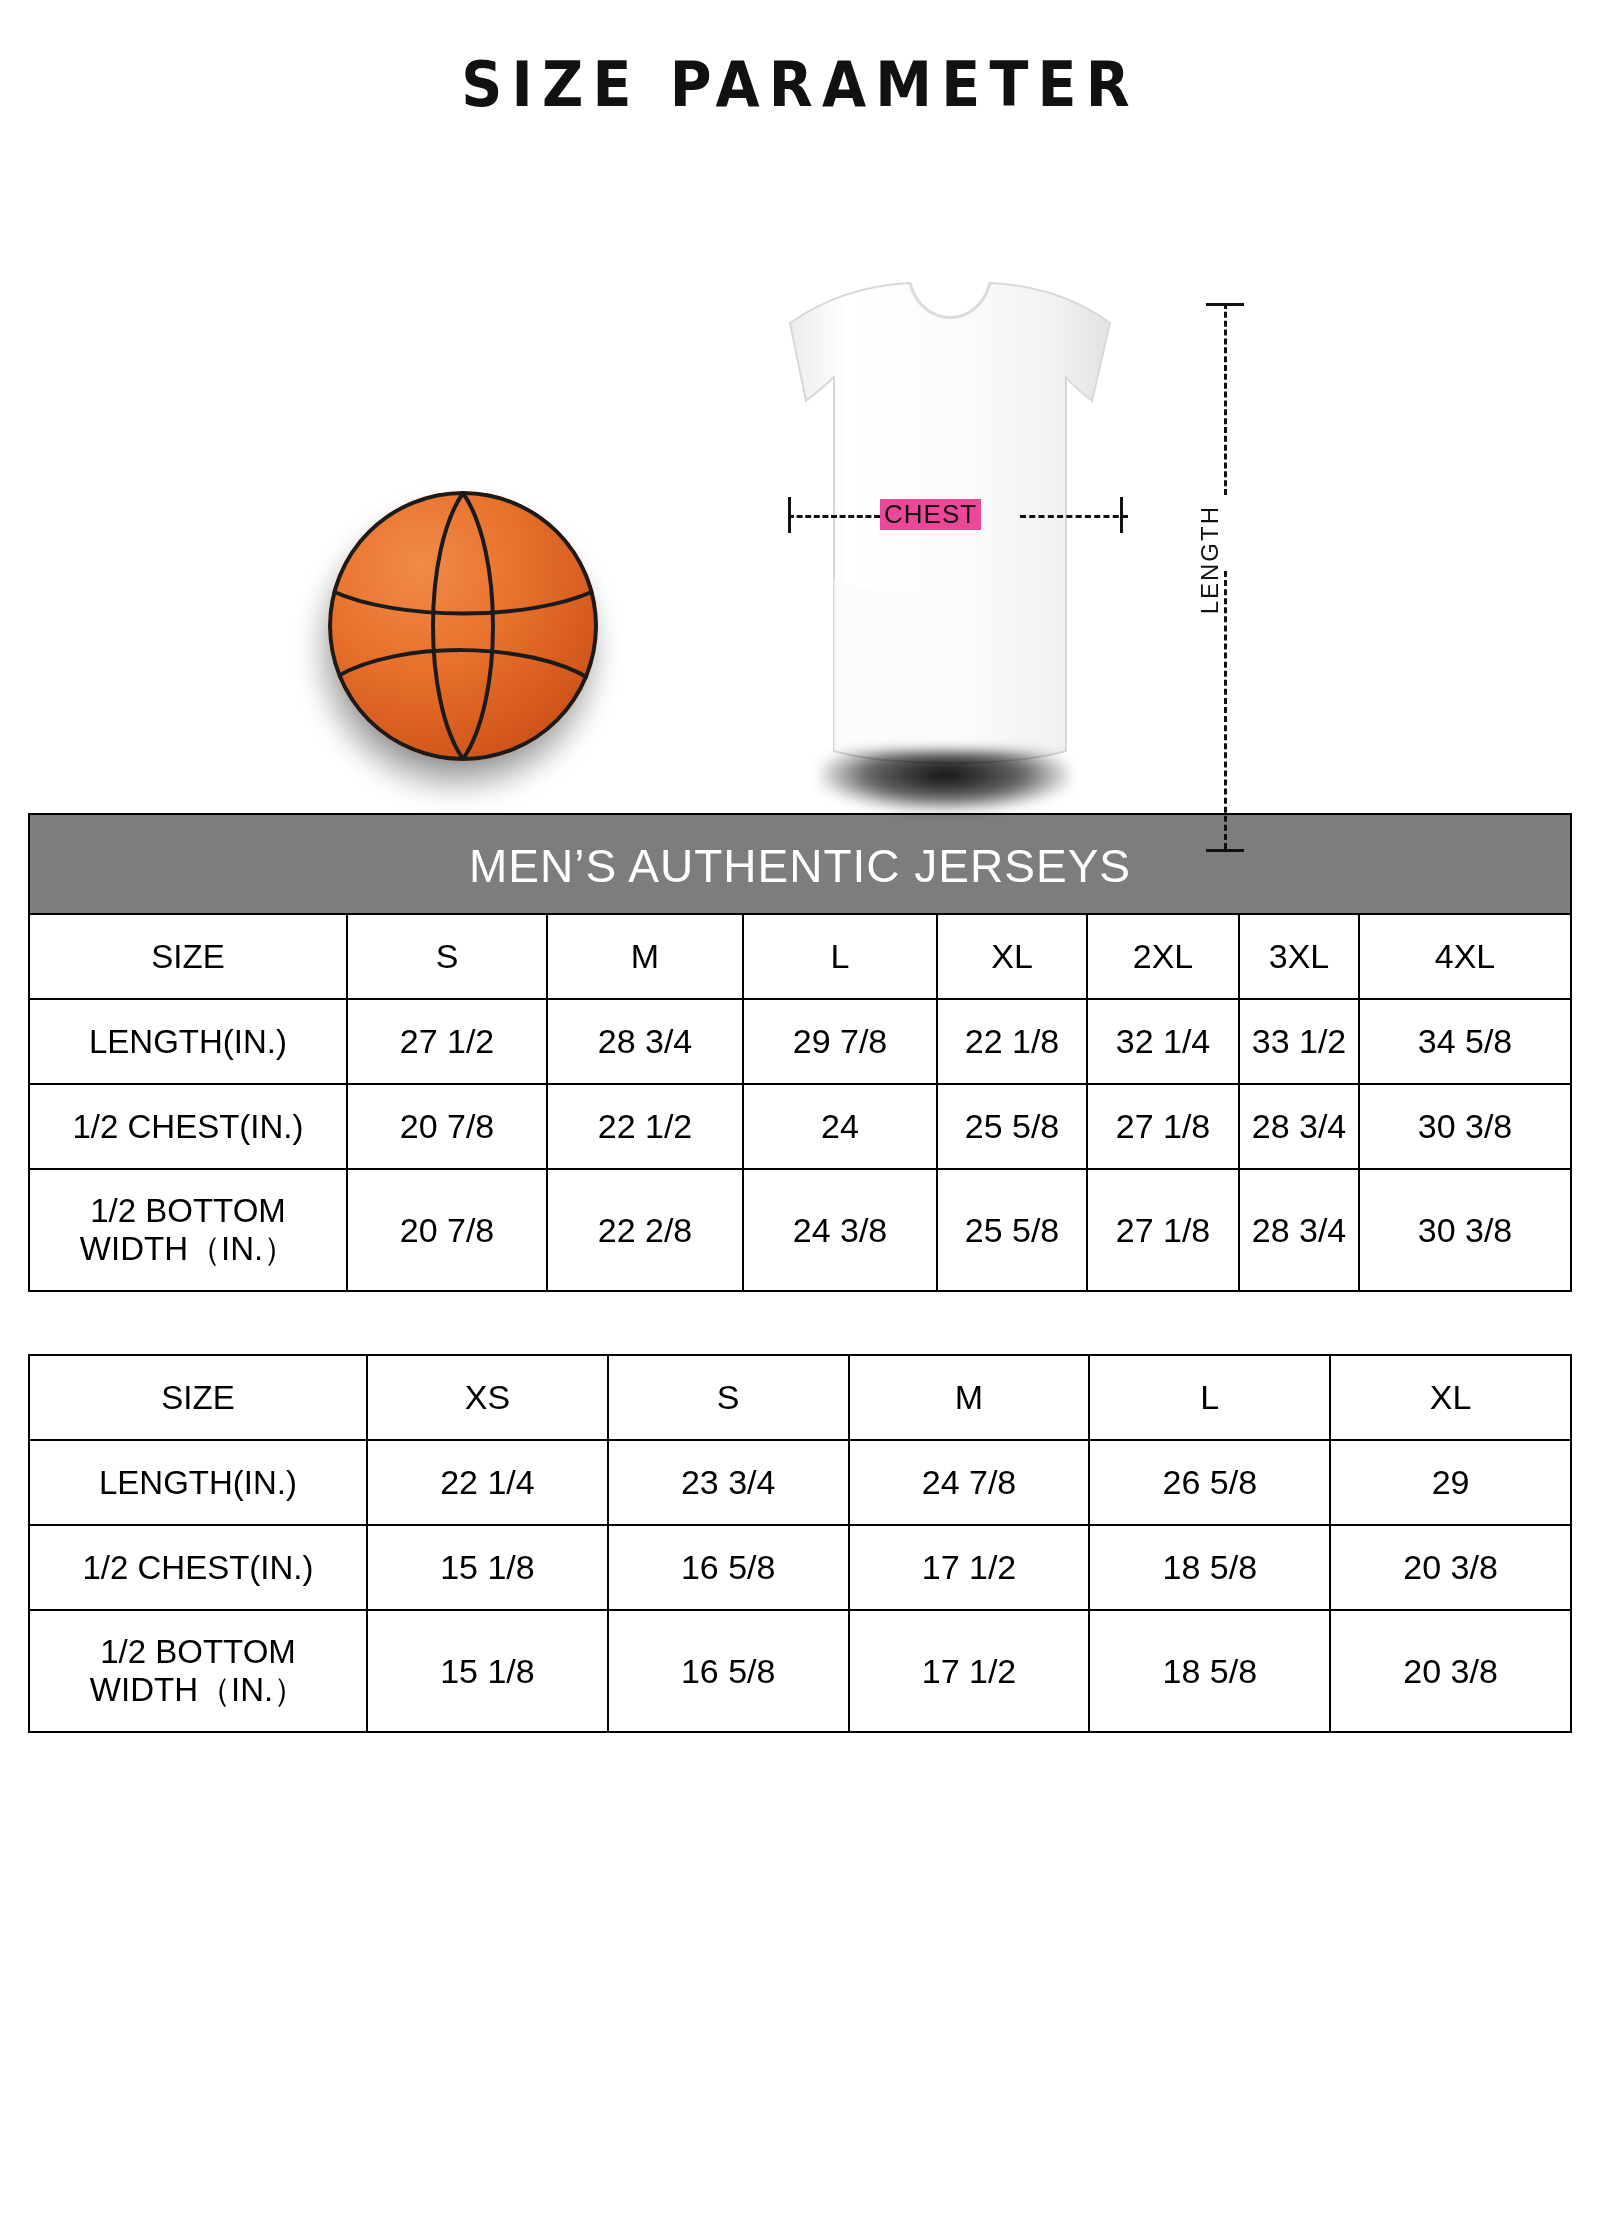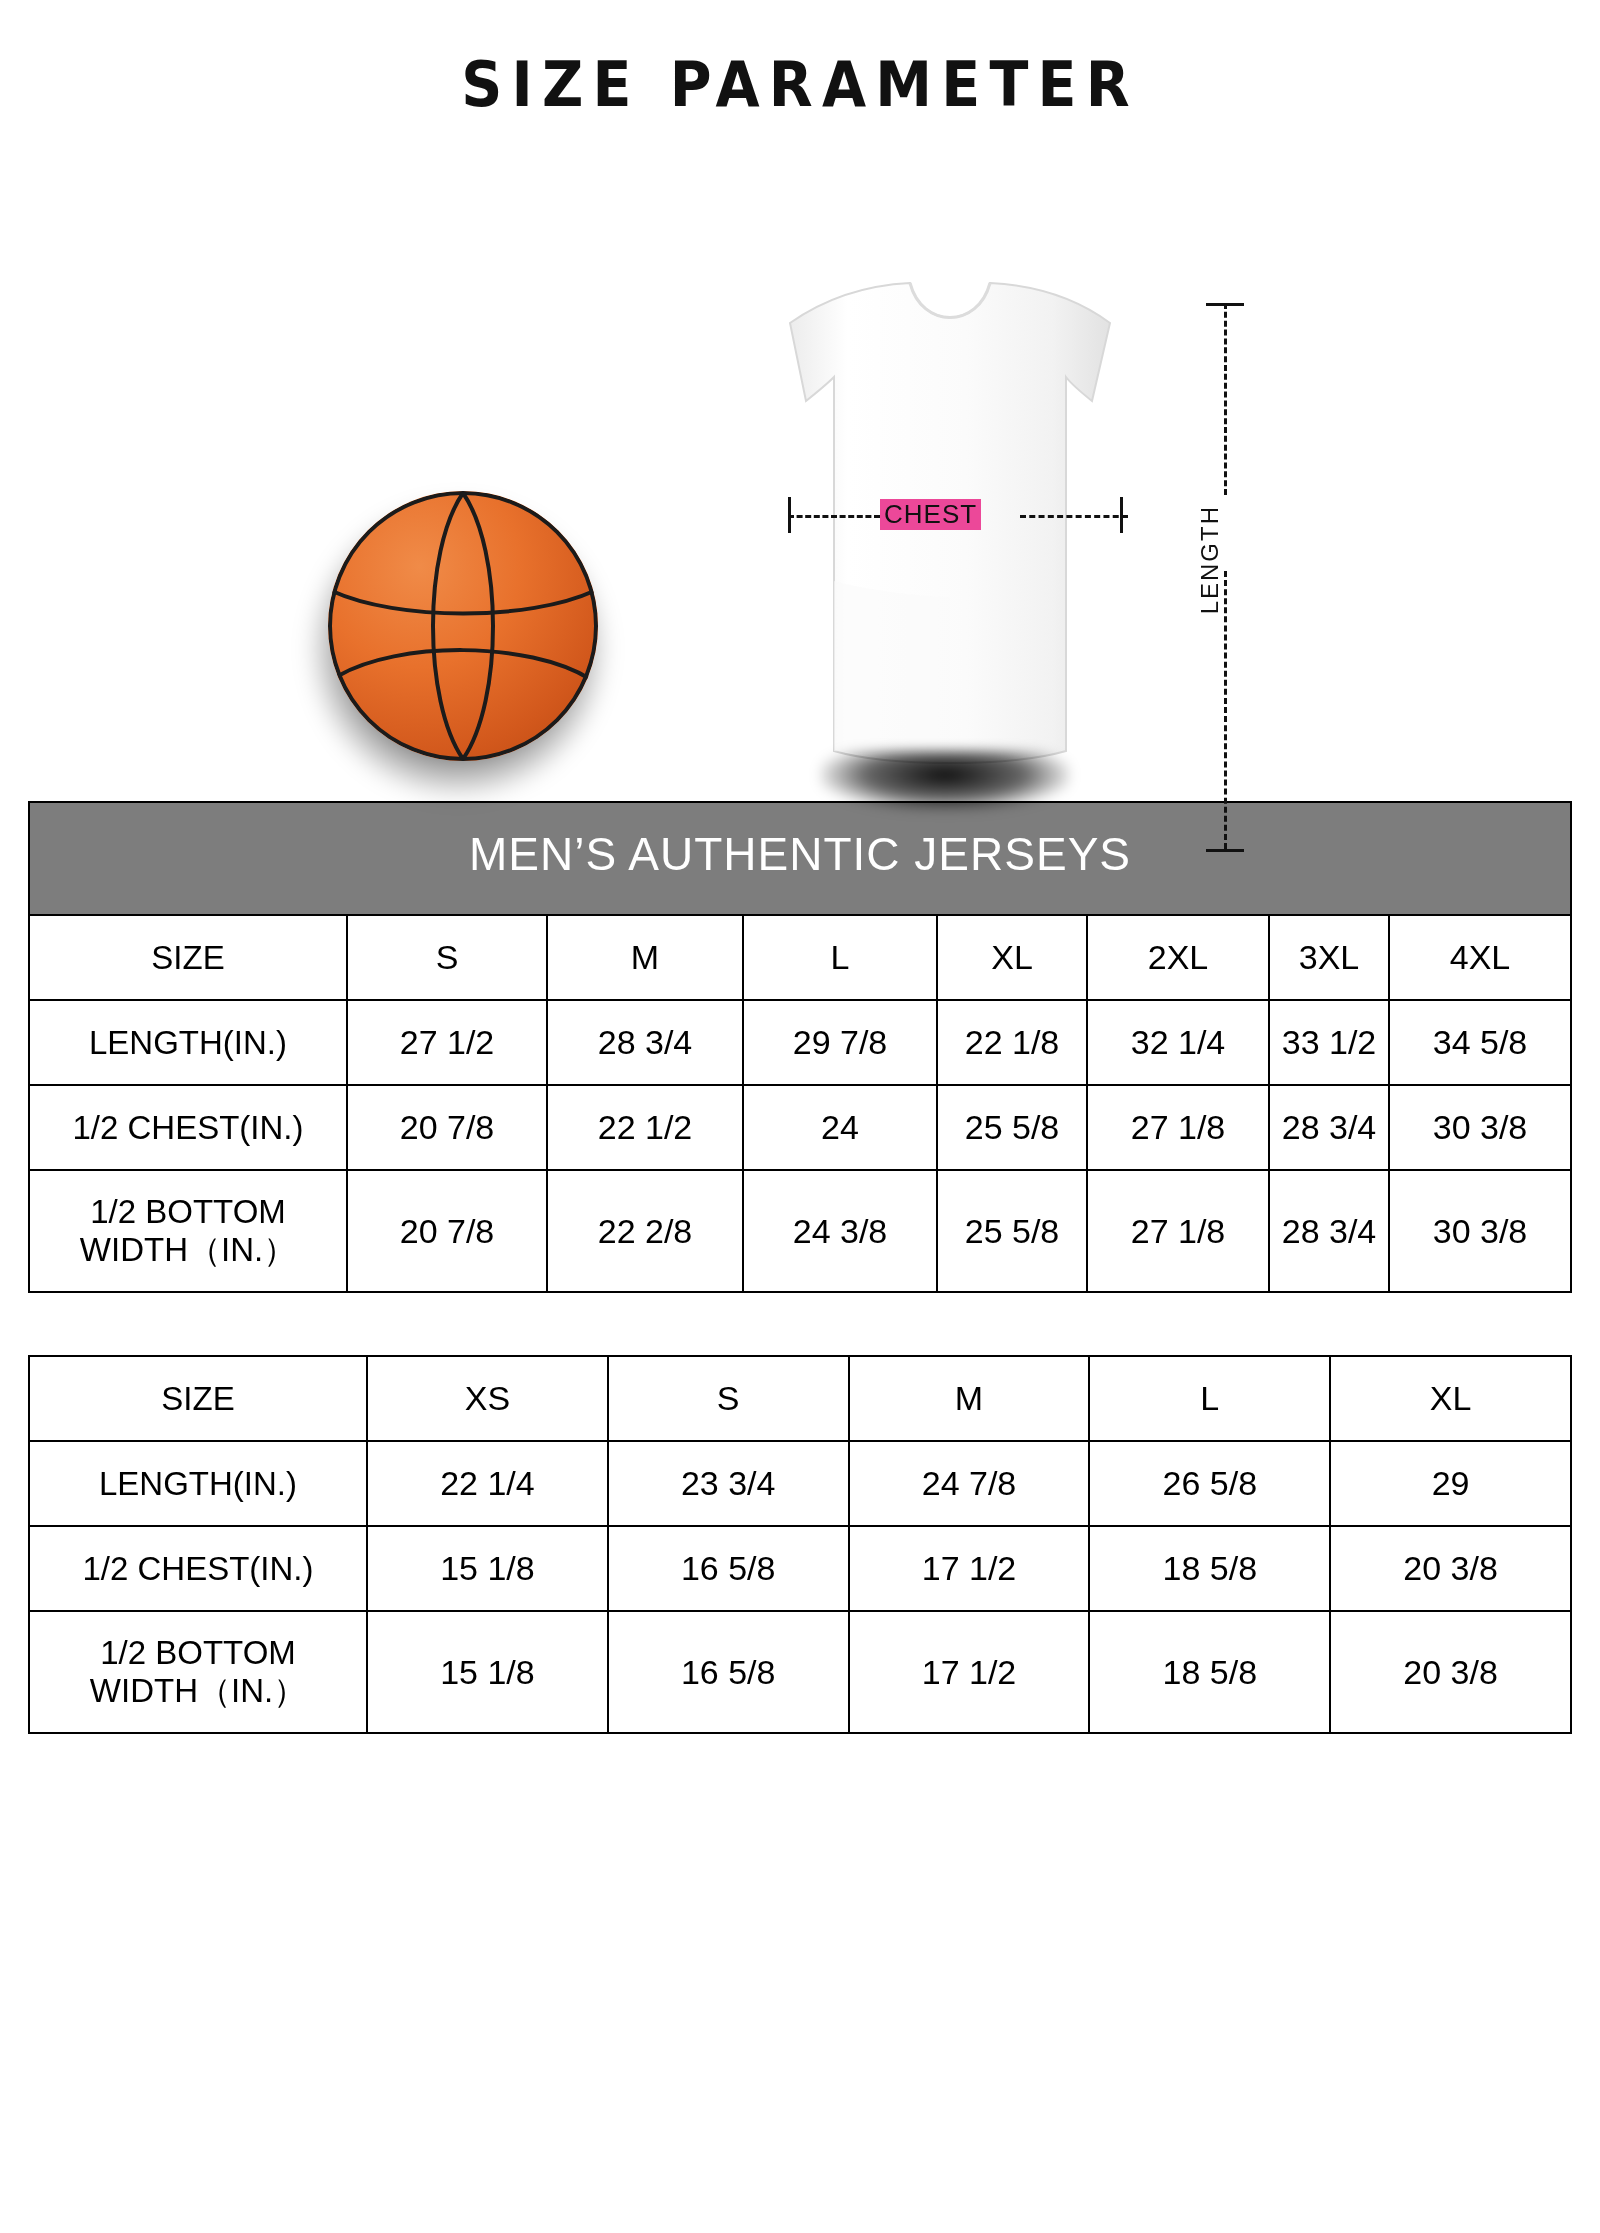--- a/index.html
+++ b/index.html
@@ -149,23 +149,24 @@
     margin: 0 28px;
   }
   .table-block + .table-block { margin-top: 62px; }
 
   .tbl-header {
     background: #7d7d7d;
     color: #ffffff;
     text-align: center;
     font-size: 46px;
     letter-spacing: 1px;
-    padding: 24px 0 33px;
+    padding: 24px 0 20px;
     border: 2px solid #000;
     border-bottom: none;
+    margin-top: 12px;
   }
 
   table {
     border-collapse: collapse;
     width: 100%;
     table-layout: fixed;
   }
   td {
     border: 2px solid #000;
     text-align: center;
@@ -175,21 +176,21 @@
     line-height: 1.15;
   }
   .rowhead {
     font-size: 33px;
   }
   .men-tbl td:nth-child(1) { width: 318px; }
   .men-tbl td:nth-child(2) { width: 200px; }
   .men-tbl td:nth-child(3) { width: 196px; }
   .men-tbl td:nth-child(4) { width: 194px; }
   .men-tbl td:nth-child(5) { width: 150px; }
-  .men-tbl td:nth-child(6) { width: 182px; }
+  .men-tbl td:nth-child(6) { width: 152px; }
   .men-tbl td:nth-child(7) { width: 120px; }
 
   .boy-tbl td:nth-child(1) { width: 338px; }
 </style>
 </head>
 <body>
 
 <h1 class="page-title">SIZE PARAMETER</h1>
 
 <div class="illustration">

